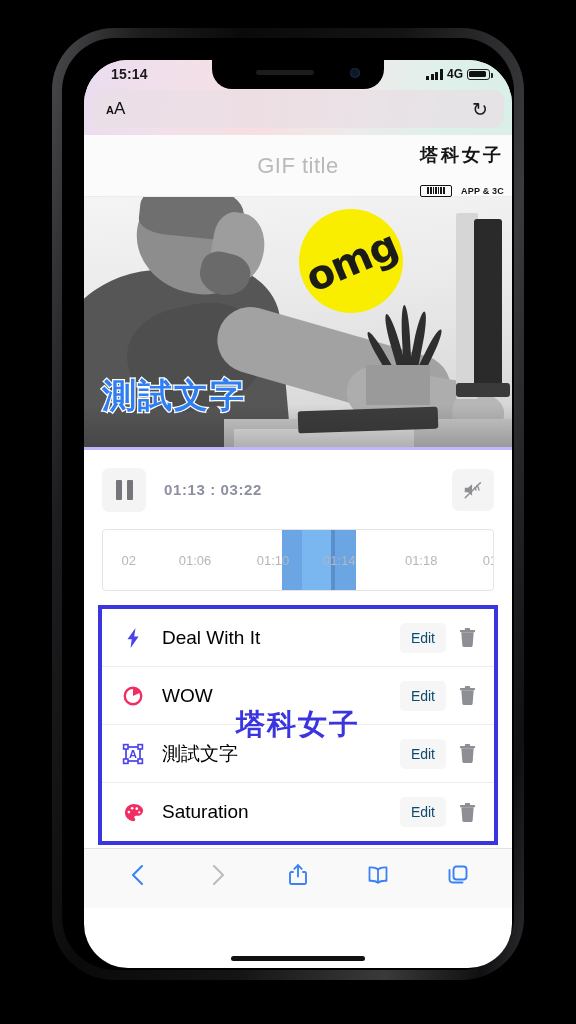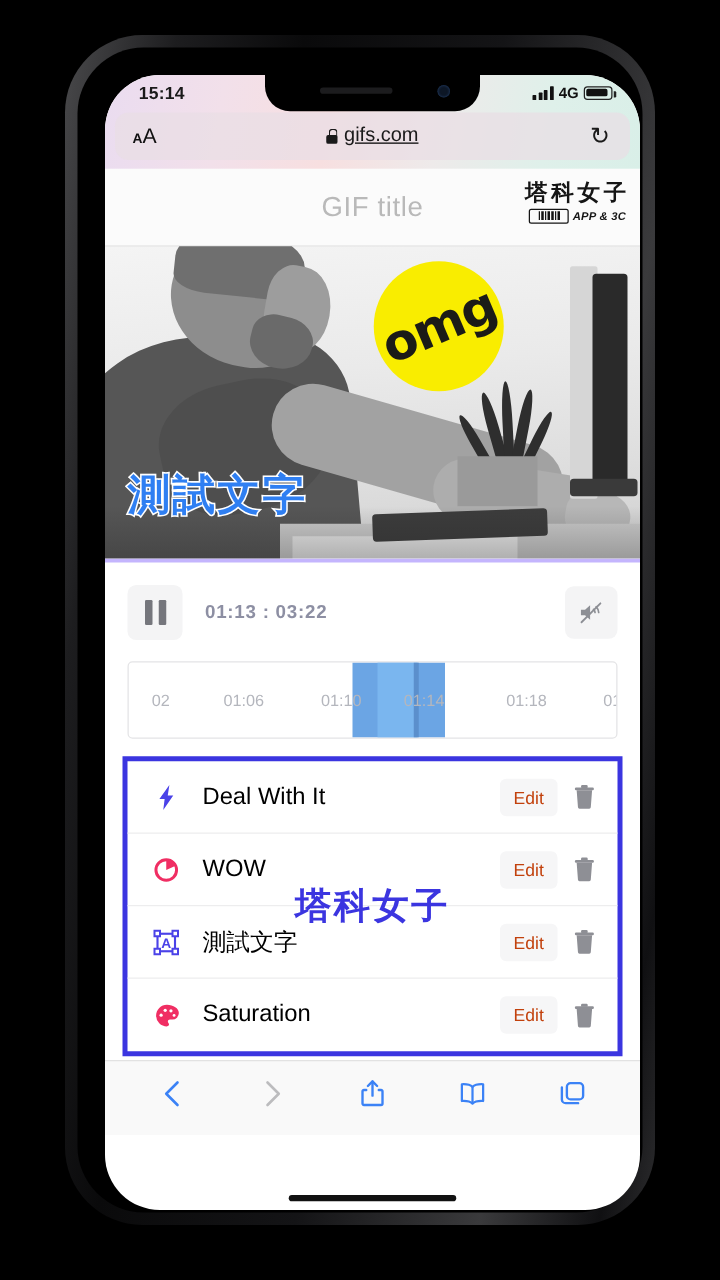--- a/index.html
+++ b/index.html
@@ -106,21 +106,21 @@
   #page-content { position: relative; background: #fff; height: 773px; overflow: hidden; }
 
   #gif-header {
     position: relative; height: 62px;
     background: #fbfbfb; border-bottom: 1px solid #ececec;
     display: flex; align-items: center; justify-content: center;
   }
   #gif-title { font-size: 22px; color: #b9b9b9; font-weight: 400; letter-spacing:.5px; }
   #watermark { position: absolute; right: 8px; top: 10px; text-align: right; }
   #watermark-cn { font-size: 18px; font-weight: bold; color:#151515; letter-spacing:3px; font-family:"DejaVu Sans",sans-serif; line-height:1.1;text-align:right;}
-  #watermark-sub { display:flex; align-items:center; justify-content:center; gap:3px; margin-top:2px;font-style:italic; }
+  #watermark-sub { display:flex; align-items:center; justify-content:space-between; gap:3px; margin-top:20px; }
   #watermark-kb { width:32px; height:12px; border:1.2px solid #151515; border-radius:2px; display:flex; align-items:center; justify-content:center; gap:1px;}
   #watermark-kb i { width:1.6px; height:7px; background:#151515; display:block;}
   #watermark-en { font-size:9px; font-weight:bold; color:#151515; letter-spacing:.2px;}
 
   
   #video-area { position: relative; height: 250px; overflow: hidden; background:#d8d8d8; }
   #video-photo { position:absolute; inset:0; filter: grayscale(1); }
   .ph { position:absolute; }
   #ph-bg { inset:0; background: linear-gradient(175deg,#f4f4f4 0%,#eaeaea 40%,#dedede 72%,#cfcfcf 100%); }
   #ph-head { left:52px; top:-8px; width:118px; height:104px; background:#8d8d8d; border-radius:48% 52% 44% 56%; transform: rotate(9deg); }
@@ -201,21 +201,21 @@
     display:flex; align-items:center; height:58px;
     border-bottom:1px solid #ededee; padding: 0 10px 0 16px;
     position:relative;
   }
   .effect-row:last-child { border-bottom:none; }
   .effect-icon { width:30px; display:flex; align-items:center; justify-content:center; }
   .effect-label { flex:1; margin-left:14px; font-size:19px; color:#000000; }
   .effect-actions { display:flex; align-items:center; gap:4px; }
   .edit-button {
     background:#f6f6f7; border-radius:5px; padding:7px 11px;
-    font-size:14px; color:#c2410c;
+    font-size:14px; color:#0c4a6e;
   }
   .delete-button { width:34px; height:34px; display:flex; align-items:center; justify-content:center; }
   #effects-annotation {
     position:absolute; left:0; right:0; top:96px;
     text-align:center; font-size:29px; font-weight:bold;
     color:#3b35e0; font-family:"DejaVu Sans", sans-serif; letter-spacing:2px;
     pointer-events:none;
   }
 
   
@@ -264,24 +264,20 @@
             <span id="battery">
                 <span id="battery-fill"></span>
               </span>
           </div>
         </div>
 
         <div id="url-bar">
           <div id="aa-button">
             <span id="aa-small">A</span>
               <span id="aa-large">A</span>
-          </div>
-          <div id="url-center">
-            <span id="lock-icon"></span>
-            <span id="url-text">gifs.com</span>
           </div>
           <div id="reload-button">↻</div>
         </div>
       </div>
 
       <div id="page-content">
 
         <div id="gif-header">
           <div id="gif-title">GIF title</div>
           <div id="watermark">

